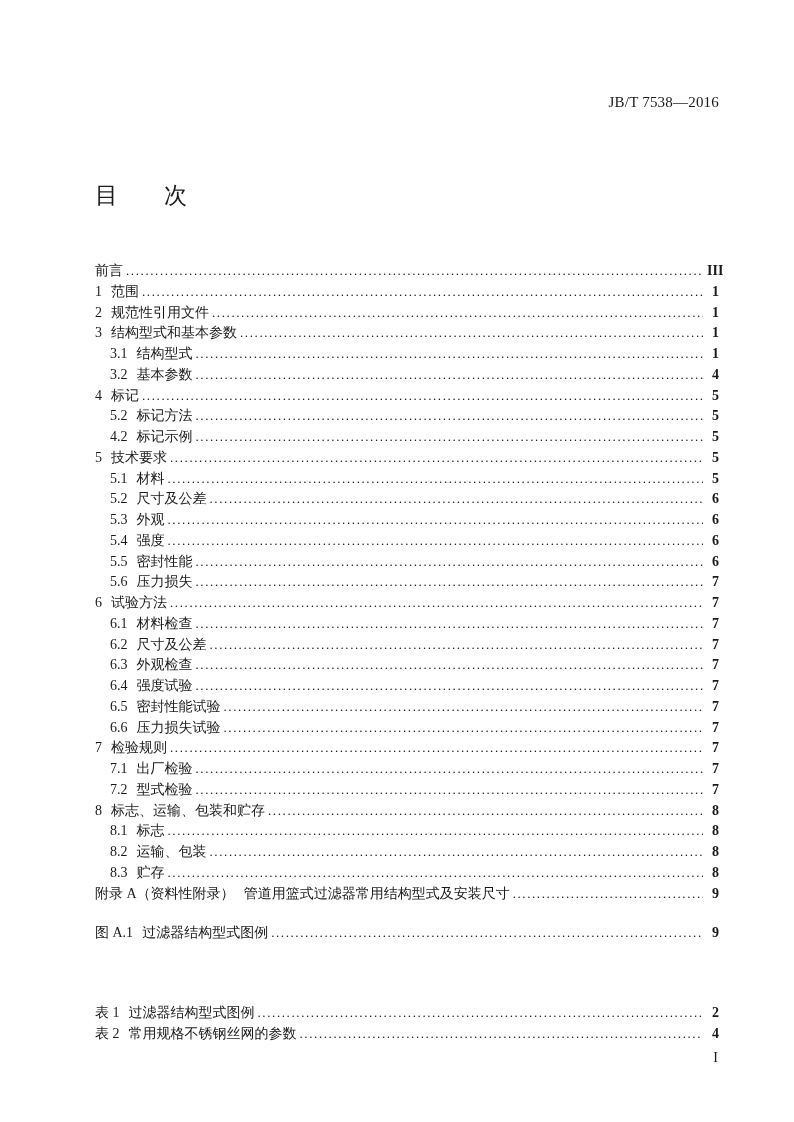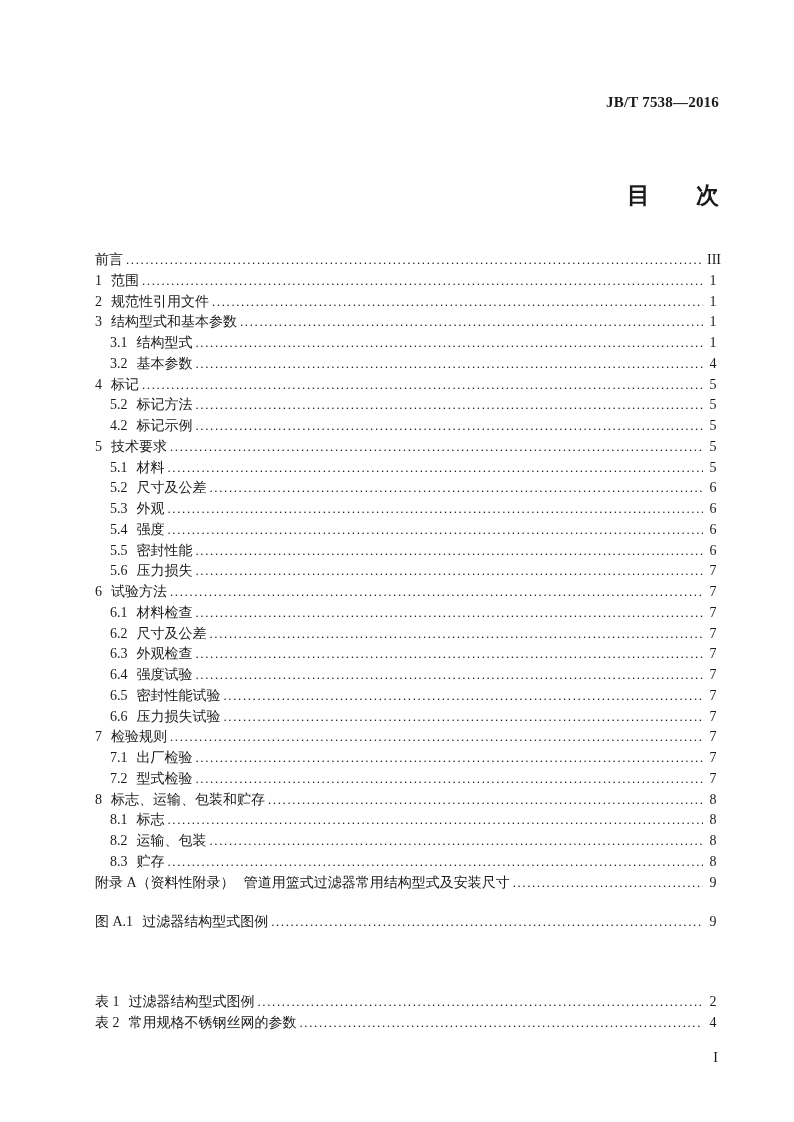--- a/index.html
+++ b/index.html
@@ -10,30 +10,30 @@
     color: #1a1a1a;
     position: relative;
     overflow: hidden;
   }
   .page { position: relative; width: 794px; height: 1122px; background: #ffffff; }
 
   .header {
     position: absolute; top: 93px; left: 95px; width: 624px;
     text-align: right;
   }
-  .std-code { font-size: 15px; font-weight: 700; letter-spacing: 0.2px; }
+  .std-code { font-size: 15px; font-weight: 400; letter-spacing: 0.2px; }
 
   .doc-title {
     position: absolute; top: 180px; left: 95px; width: 624px;
-    text-align: right;
-    font-size: 23px; font-weight: 700;
+    text-align: left;
+    font-size: 23px; font-weight: 400;
     white-space: pre;
   }
 
-  .toc { position: absolute; left: 95px; width: 624px; }
+  .toc { position: absolute; left: 95px; width: 624px; margin-top: 11px; }
   .toc-main    { top: 250px; }
   .toc-figures { top: 912px; }
   .toc-tables  { top: 992px; }
 
   .toc-row {
     display: flex; align-items: baseline;
     height: 20.75px; line-height: 20.75px;
     font-size: 14px;
   }
   .toc-row.lvl1 { padding-left: 15px; }
@@ -41,21 +41,21 @@
   .toc-num:not(:empty) { margin-right: 9px; }
   .toc-title { white-space: nowrap; }
   .toc-dots {
     flex: 1 1 auto; overflow: hidden; white-space: nowrap;
     margin: 0 2px 0 3px; min-width: 10px;
   }
   .toc-dots::after {
     content: "....................................................................................................................................................................................................................................................................................................";
     font-size: 13px; letter-spacing: 1.6px; color: #1a1a1a;
   }
-  .toc-page { text-align: center; min-width: 14px; white-space: nowrap; padding-left: 2px; }
+  .toc-page { text-align: right; min-width: 14px; white-space: nowrap; padding-left: 2px; font-weight: bold; }
 
   .footer {
     position: absolute; top: 1050px; left: 95px; width: 624px;
     text-align: right; font-size: 14px; letter-spacing: 1px;
   }
 </style>
 </head>
 <body>
 
 <div class="page">

